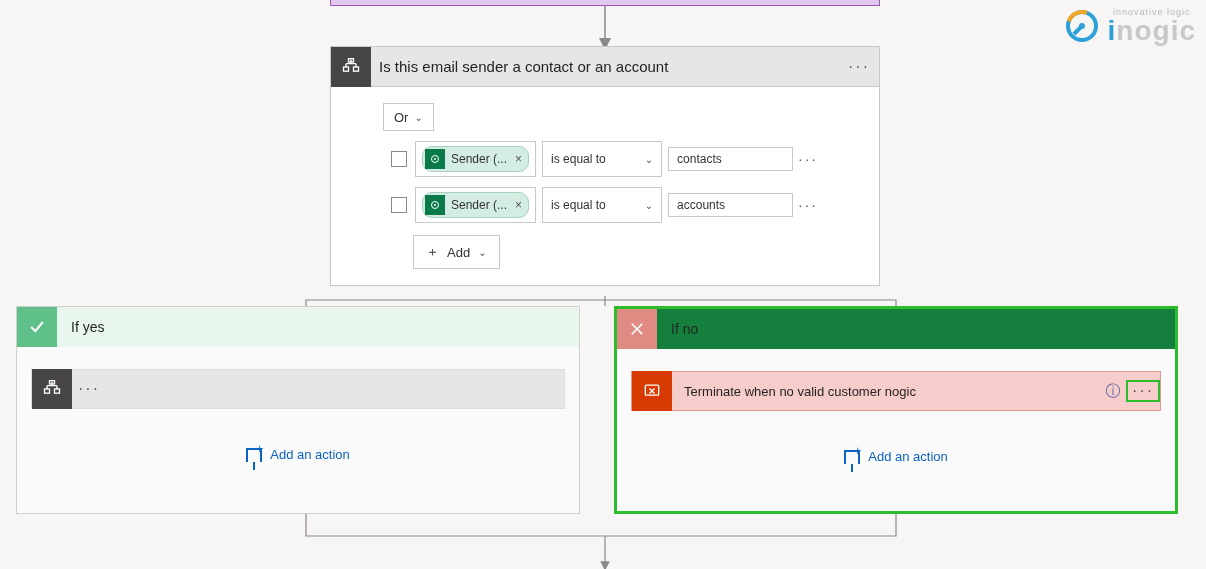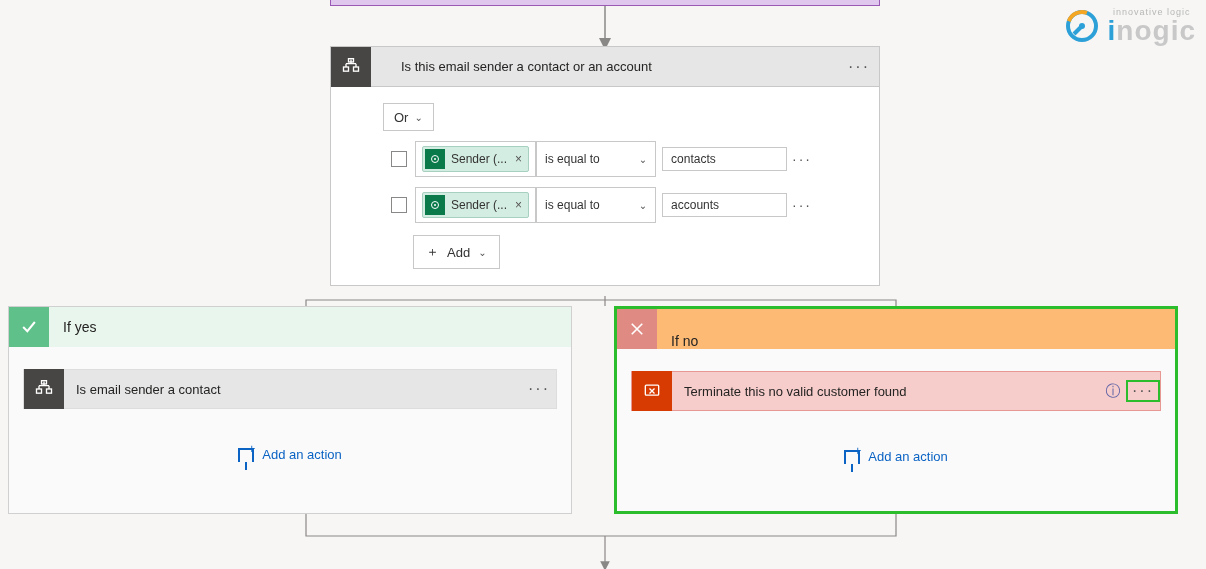--- a/index.html
+++ b/index.html
@@ -11,50 +11,50 @@
   .top-purple { position:absolute; left:330px; top:0; width:550px; height:6px; background:#e0c7ee; border:1px solid #9b59b6; border-top:none; }
   .top-purple-icon { position:absolute; left:330px; top:-34px; width:40px; height:40px; background:#8e24aa; }
 
   
   svg.lines { position:absolute; inset:0; width:1206px; height:569px; pointer-events:none; }
 
   
   .cond-card { position:absolute; left:330px; top:46px; width:550px; background:#fff; border:1px solid #c8c8c8; }
   .cond-head { display:flex; align-items:center; background:#e6e6e6; border-bottom:1px solid #c8c8c8; height:40px; }
   .cond-icon-box { width:40px; height:40px; background:#484644; display:flex; align-items:center; justify-content:center; }
-  .cond-title { flex:1; padding-left:15px; font-size:13px; color:#252423;margin-left:15px; }
+  .cond-title { flex:1; padding-left:8px; font-size:15px; color:#252423; }
   .more { width:40px; text-align:center; font-size:16px; color:#555; cursor:pointer; letter-spacing:2px; }
   .cond-body { padding:16px 8px 16px 8px; }
 
   .or-pill { border:1px solid #c8c8c8; height:28px; padding:0 10px; display:inline-flex; align-items:center; gap:6px; font-size:13px; color:#333; background:#fff; margin-left:44px; }
   .chev { font-size:10px; color:#555; }
 
   .cond-rows { margin-top:8px; }
   .cond-row { display:flex; align-items:center; height:40px; margin-top:6px; }
   .pipe { width:44px; height:100%; position:relative; }
   .chk { width:32px; display:flex; justify-content:center; }
   .chkbox { width:16px; height:16px; border:1px solid #8a8886; background:#fff; }
   .token-wrap { border:1px solid #c8c8c8; height:36px; padding:4px 6px; display:flex; align-items:center; }
-  .token { background:#d4ede2; border:1px solid #a7d0c0; height:26px; display:flex; align-items:center; padding:0 6px 0 2px; gap:6px; font-size:12px; color:#333; border-radius:2px; }
+  .token { background:#d4ede2; border:1px solid #a7d0c0; height:26px; display:flex; align-items:center; padding:0 6px 0 2px; gap:6px; font-size:12px; color:#333; border-radius:10px; }
   .token .tokicon { width:20px; height:20px; background:#0b7a4b; display:flex; align-items:center; justify-content:center; }
   .token .x { color:#555; margin-left:2px; cursor:pointer; }
-  .operator { border:1px solid #c8c8c8; height:36px; width:120px; display:flex; align-items:center; padding:0 8px; font-size:12px; color:#333; justify-content:space-between; }
+  .operator { border:1px solid #c8c8c8; height:36px; width:120px; margin-left:6px; display:flex; align-items:center; padding:0 8px; font-size:12px; color:#333; justify-content:space-between; }
   .value { border:1px solid #c8c8c8; height:24px; width:125px; margin-left:6px; display:flex; align-items:center; padding:0 8px; font-size:12px; color:#333; }
   .rowmore { width:30px; text-align:center; color:#555; cursor:pointer; letter-spacing:2px; font-size:14px; }
 
   .add-btn { border:1px solid #c8c8c8; height:34px; padding:0 12px; display:inline-flex; align-items:center; gap:8px; font-size:13px; color:#333; margin-left:74px; margin-top:10px; background:#fff; }
 
   
   .branch { position:absolute; top:306px; width:564px; border:1px solid #d0d0d0; background:#fafafa; height:208px; }
-  .branch.yes { left:8px; }
+  .branch.yes { left:16px; }
   .branch.no  { left:614px; border:3px solid #2bbd2b; }
 
   .bh { height:40px; display:flex; align-items:center; }
   .bh.yes { background:#e9f6ee; }
-  .bh.no  { background:#fdba74;align-items:flex-end; }
+  .bh.no  { background:#15803d; }
   .bh .icobox { width:40px; height:40px; display:flex; align-items:center; justify-content:center; }
   .bh.yes .icobox { background:#5fc08a; }
   .bh.no  .icobox { background:#e08a84; }
   .bh .title { padding-left:14px; font-size:14px; color:#252423; }
 
   .subaction { margin:22px 14px 0; height:40px; display:flex; align-items:center; border:1px solid #ddd; }
   .yes .subaction { background:#e6e6e6; }
   .no  .subaction { background:#f6cdcb; border:1px solid #e89892; }
   .sa-icon { width:40px; height:40px; display:flex; align-items:center;justify-content:center; }
   .yes .sa-icon { background:#484644; }
@@ -199,21 +199,20 @@
 
     <div class="subaction">
       <div class="sa-icon">
         <svg width="20" height="20" viewBox="0 0 24 24" class="svg-white">
           <path d="M12 3 v5 M6 8 h12 M6 8 v4 M18 8 v4"></path>
           <rect x="3" y="12" width="6" height="5"></rect>
             <rect x="15" y="12" width="6" height="5"></rect>
           <rect x="9" y="2" width="6" height="4"></rect>
         </svg>
       </div>
-      <div class="sa-title">Is email sender a contact</div>
       <div class="sa-more">···</div>
     </div>
 
     <div class="addaction">
       <span class="aicon">
           <span class="plus">+</span>
         </span>
       <span>Add an action</span>
     </div>
   </div>
@@ -228,21 +227,21 @@
       <div class="title">If no</div>
     </div>
 
     <div class="subaction">
       <div class="sa-icon">
         <svg width="20" height="20" viewBox="0 0 24 24" class="svg-white">
           <rect x="4" y="5" width="16" height="12" rx="1"></rect>
           <path d="M9 9 l6 6 M15 9 l-6 6"></path>
         </svg>
       </div>
-      <div class="sa-title">Terminate this no valid customer found</div>
+      <div class="sa-title">Terminate when no valid customer nogic</div>
       <div class="sa-help">ⓘ</div>
       <div class="sa-more">···</div>
     </div>
 
     <div class="addaction">
       <span class="aicon">
           <span class="plus">+</span>
         </span>
       <span>Add an action</span>
     </div>

